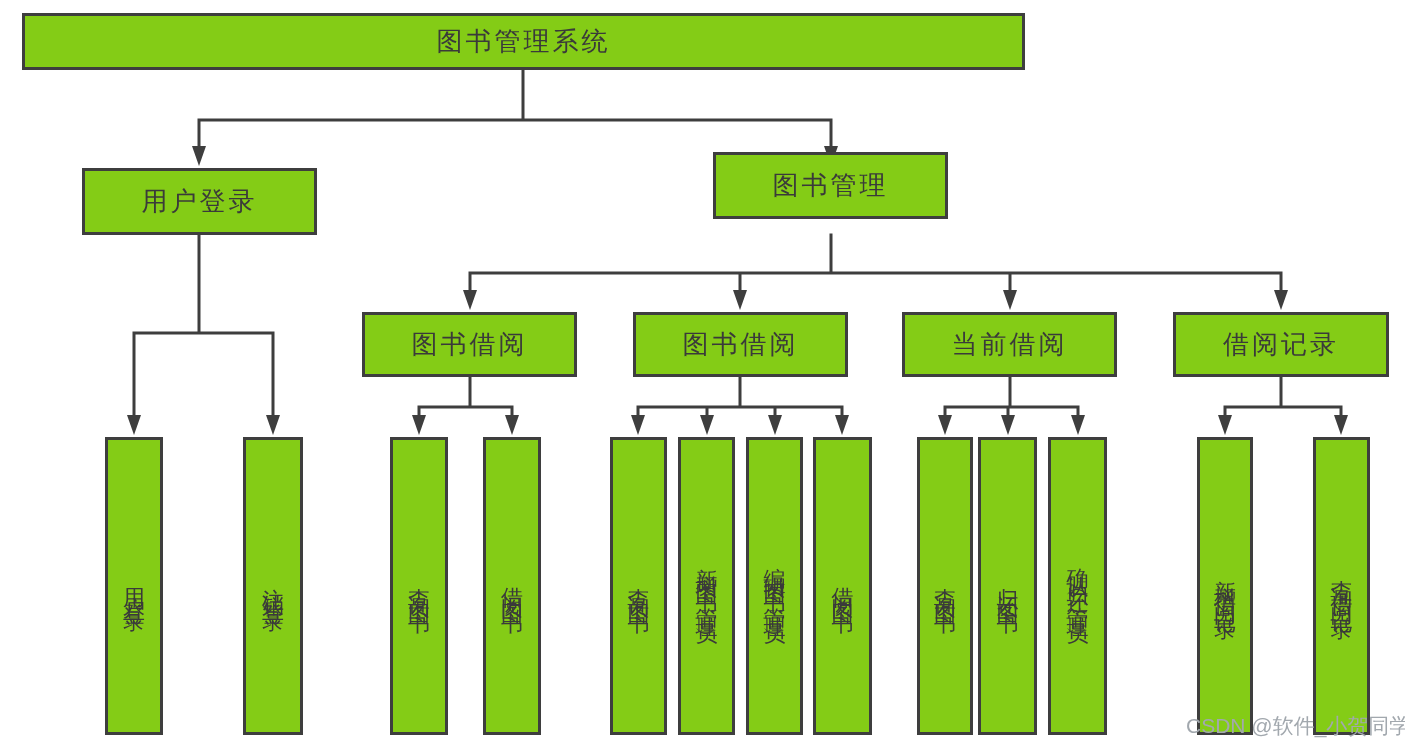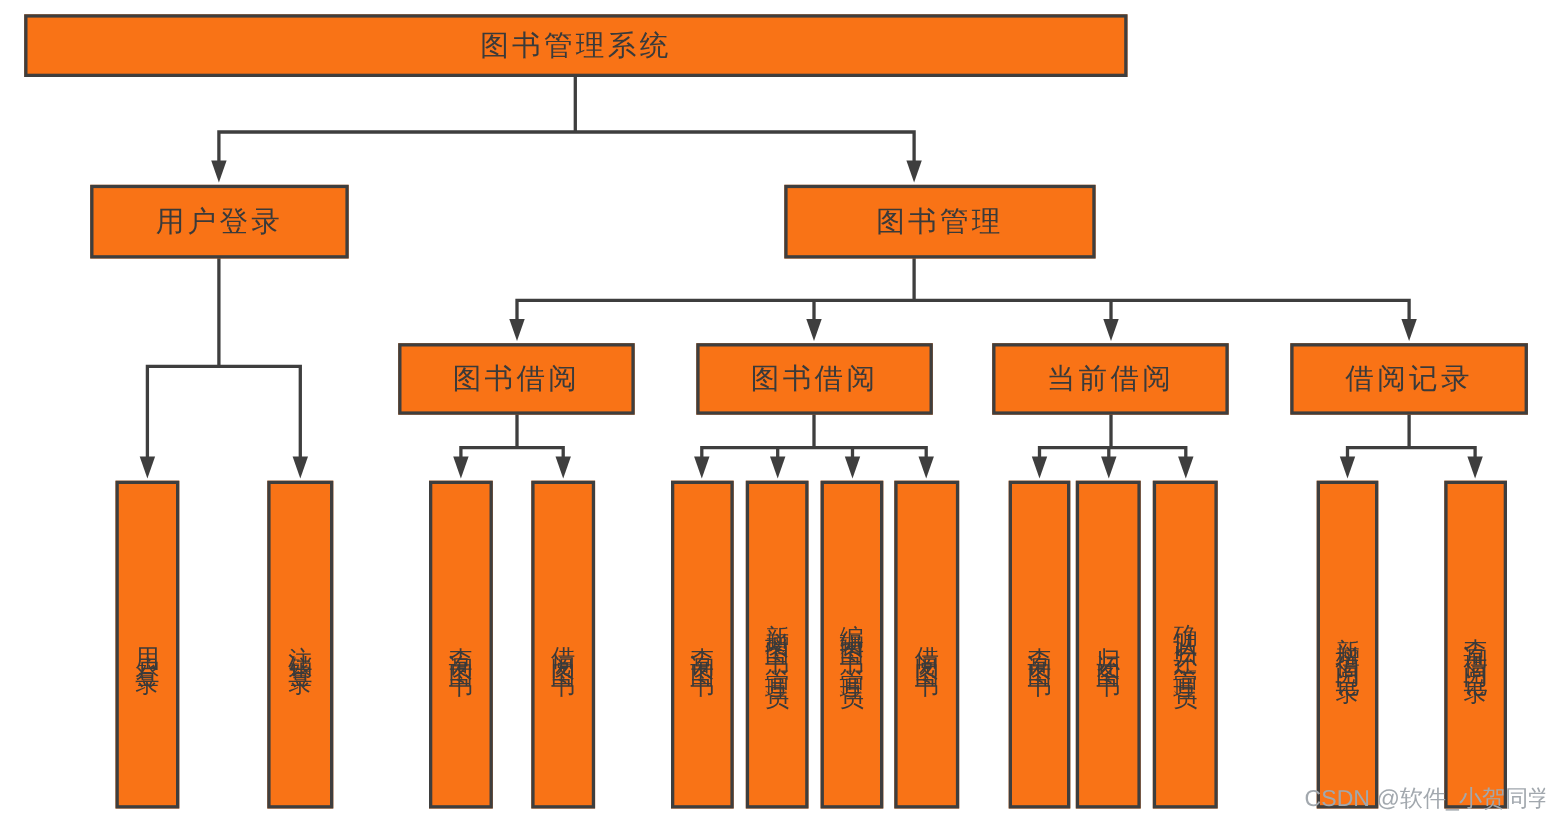--- a/index.html
+++ b/index.html
@@ -11,21 +11,21 @@
     font-family: "Liberation Sans", sans-serif;
     overflow: hidden;
   }
   svg.wires { position: absolute; left: 0; top: 0; }
   svg.wires path { stroke: #3e3e3e; stroke-width: 3; fill: none; stroke-linecap: square; }
   svg.wires polygon { fill: #3e3e3e; stroke: none; }
   .node {
     position: absolute;
     box-sizing: border-box;
     border: 3px solid #3e3e3e;
-    background: #f97316;
+    background: #84cc16;
     display: flex;
     align-items: center;
     justify-content: center;
     color: #3a3a3a;
   }
   .node.h span {
     font-size: 26px;
     letter-spacing: 3px;
     white-space: nowrap;
   }
@@ -88,21 +88,21 @@
     <polygon points="1334,415 1348,415 1341,435"></polygon>
   </svg>
 
   <div class="node h" style="left:22px; top:13px; width:1003px; height:57px">
     <span>图书管理系统</span>
   </div>
 
   <div class="node h" style="left:82px; top:168px; width:235px; height:67px">
     <span>用户登录</span>
   </div>
-  <div class="node h" style="left:713px; top:168px; width:283px; height:67px">
+  <div class="node h" style="left:713px; top:152px; width:235px; height:67px">
     <span>图书管理</span>
   </div>
 
   <div class="node h" style="left:362px; top:312px; width:215px; height:65px">
     <span>图书借阅</span>
   </div>
   <div class="node h" style="left:902px; top:312px; width:215px; height:65px">
     <span>当前借阅</span>
   </div>
   <div class="node h" style="left:633px; top:312px; width:215px; height:65px">

